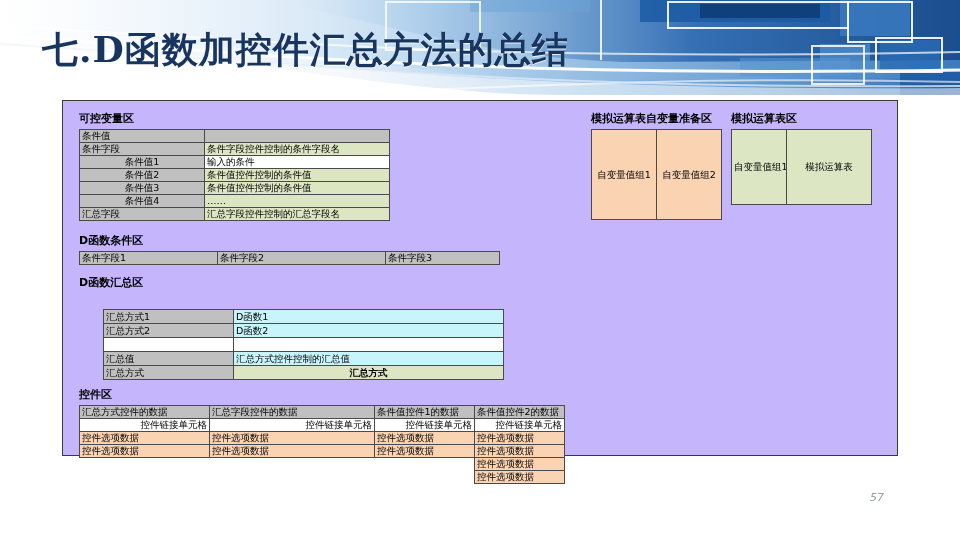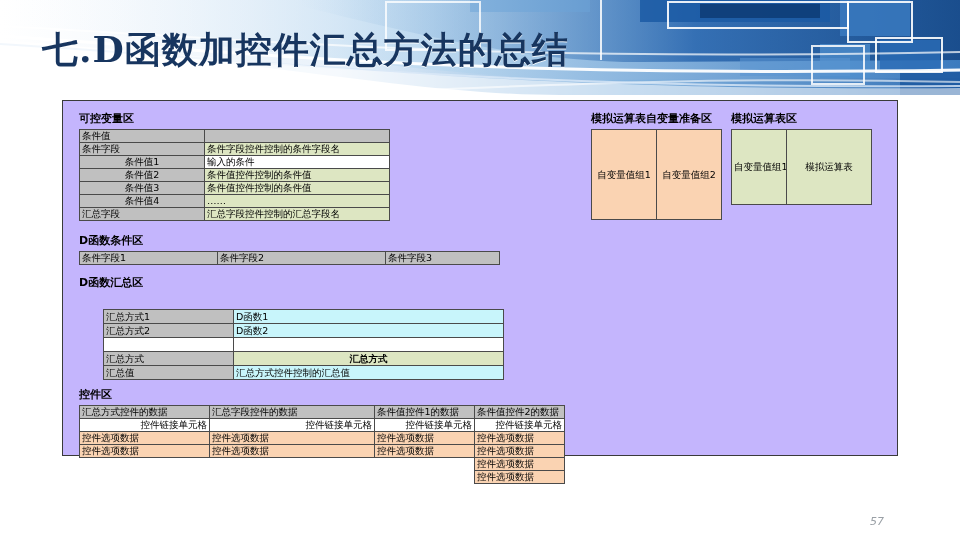--- a/index.html
+++ b/index.html
@@ -72,21 +72,21 @@
   .c-white  { background: #ffffff; }
   .c-cyan   { background: #c8f5fb; }
   .c-peach  { background: #fad3b2; }
   .ctr { text-align: center; }
   .rgt { text-align: right; }
   .bold { font-weight: bold; }
 
   
   .pagenum {
     position: absolute;
-    right: 76px; bottom: 12px;
+    right: 76px; bottom: 36px;
     font-size: 11px;
     color: #9aa0a6;
     font-family: "DejaVu Sans", "Liberation Sans", sans-serif;
     font-style: italic;
   }
 </style>
 </head>
 <body>
 
 <div class="banner">
@@ -217,26 +217,26 @@
         </tr>
         <tr>
           <td class="c-gray" style="height: 14px;">汇总方式2</td>
           <td class="c-cyan">D函数2</td>
         </tr>
         <tr>
           <td class="c-white" style="height: 14px;"></td>
           <td class="c-white"></td>
         </tr>
         <tr>
+          <td class="c-gray" style="height: 14px;">汇总值</td>
+          <td class="c-cyan">汇总方式控件控制的汇总值</td>
+        </tr>
+        <tr>
           <td class="c-gray" style="height: 14px;">汇总方式</td>
           <td class="c-green ctr bold">汇总方式</td>
-        </tr>
-        <tr>
-          <td class="c-gray" style="height: 14px;">汇总值</td>
-          <td class="c-cyan">汇总方式控件控制的汇总值</td>
         </tr>
       </tbody>
   </table>
 
   <div class="sec-title" style="left:16px; top:286px;">控件区</div>
   <table class="grid" id="tbl-ct" style="left:16px; top:304px; width:485px;">
     <colgroup>
         <col style="width:130px">
         <col style="width:165px">
         <col style="width:100px">

